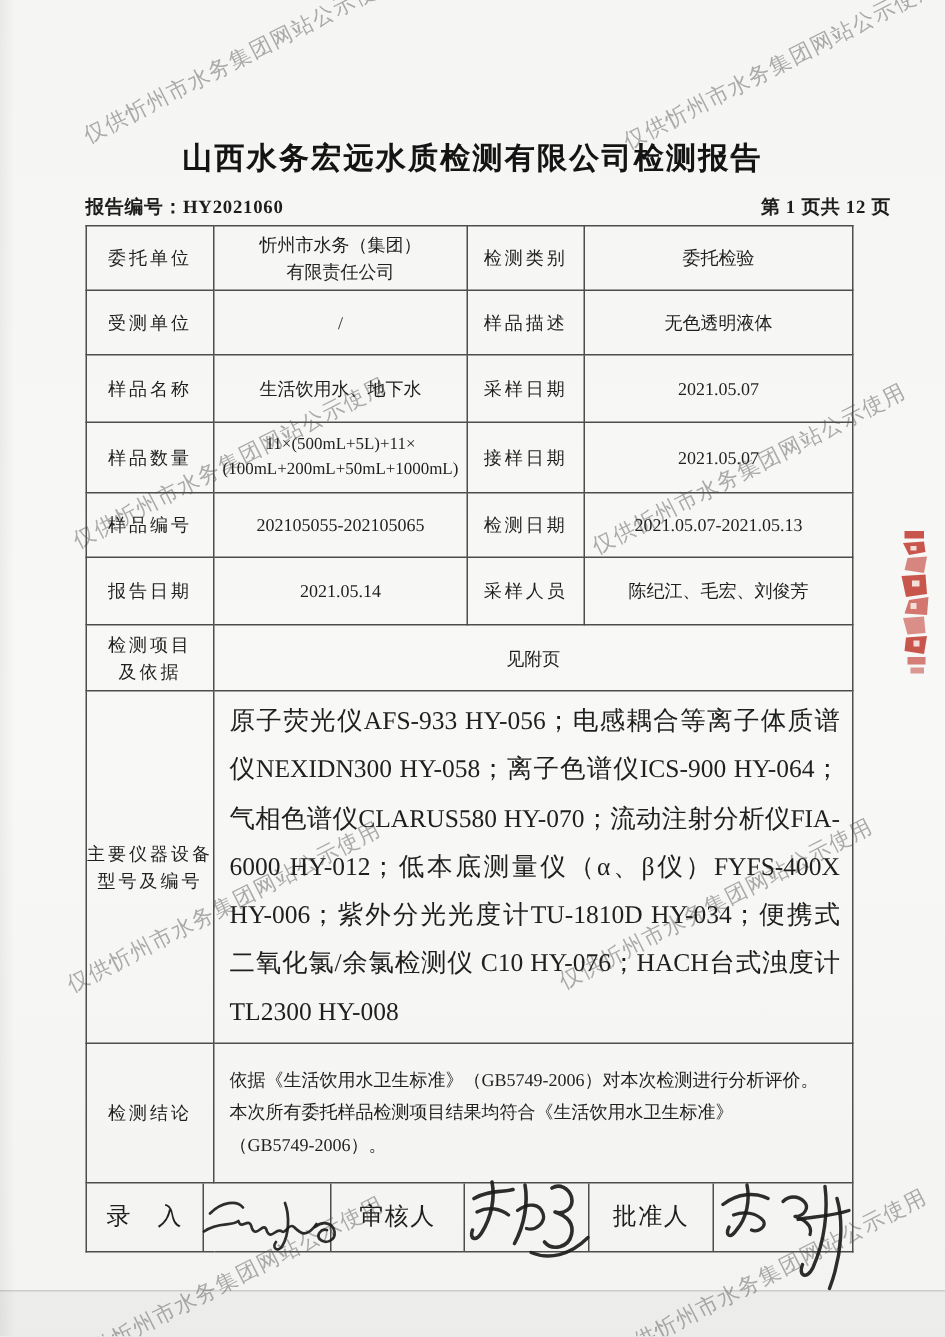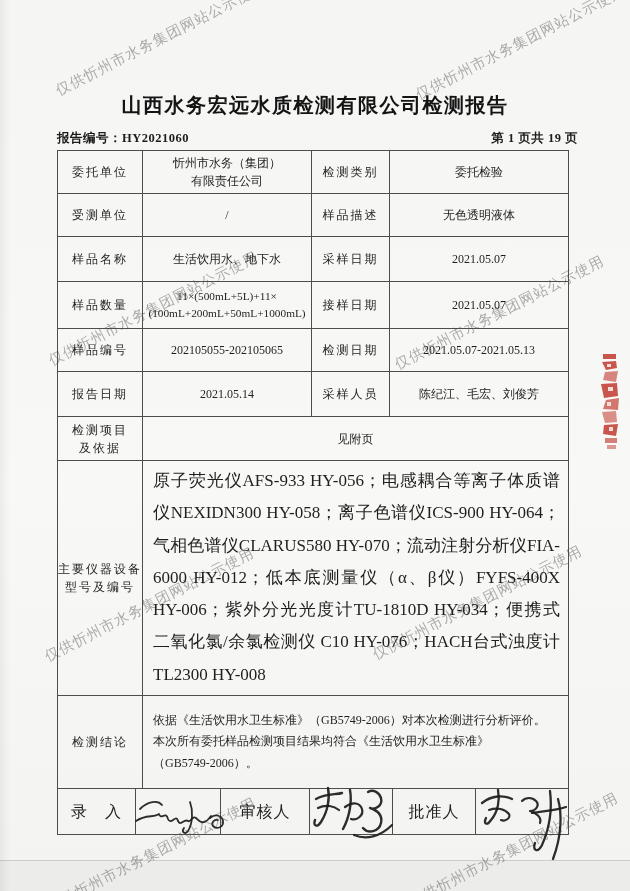--- a/index.html
+++ b/index.html
@@ -22,21 +22,21 @@
   .wm3{left:50px;top:352px;} .wm4{left:396px;top:356px;}
   .wm5{left:46px;top:648px;} .wm6{left:374px;top:646px;}
   .wm7{left:48px;top:898px;} .wm8{left:410px;top:893px;}
 
   .title {
     position:absolute; top:92px; left:0; width:100%; text-align:center;
     font-family:"Liberation Sans","DejaVu Sans",sans-serif;
     font-size:20px; font-weight:bold; letter-spacing:1.5px; color:#141414;
   }
   .meta {
-    position:absolute; top:130px; left:57px; right:52px;
+    position:absolute; top:130px; left:57px; right:36px;
     display:flex; justify-content:space-between;
     font-size:12.5px; font-weight:bold; color:#1d1d1d; letter-spacing:.5px;
   }
 
   table.report {
     position:absolute; left:57px; top:150px; width:511px;
     border-collapse:collapse; table-layout:fixed;
   }
   table.report td {
     border:1px solid #4d4d4d; vertical-align:middle;
@@ -84,21 +84,21 @@
   <div class="wm wm4">仅供忻州市水务集团网站公示使用</div>
   <div class="wm wm5">仅供忻州市水务集团网站公示使用</div>
   <div class="wm wm6">仅供忻州市水务集团网站公示使用</div>
   <div class="wm wm7">仅供忻州市水务集团网站公示使用</div>
   <div class="wm wm8">仅供忻州市水务集团网站公示使用</div>
 
   <div class="title">山西水务宏远水质检测有限公司检测报告</div>
 
   <div class="meta">
     <div><span>报告编号：</span><span>HY2021060</span></div>
-    <div>第 1 页共 19 页</div>
+    <div>第 1 页共 12 页</div>
   </div>
 
   <table class="report">
     <colgroup>
         <col style="width:85px">
         <col style="width:169px">
         <col style="width:78px">
         <col style="width:179px">
       </colgroup>
     <tbody>

